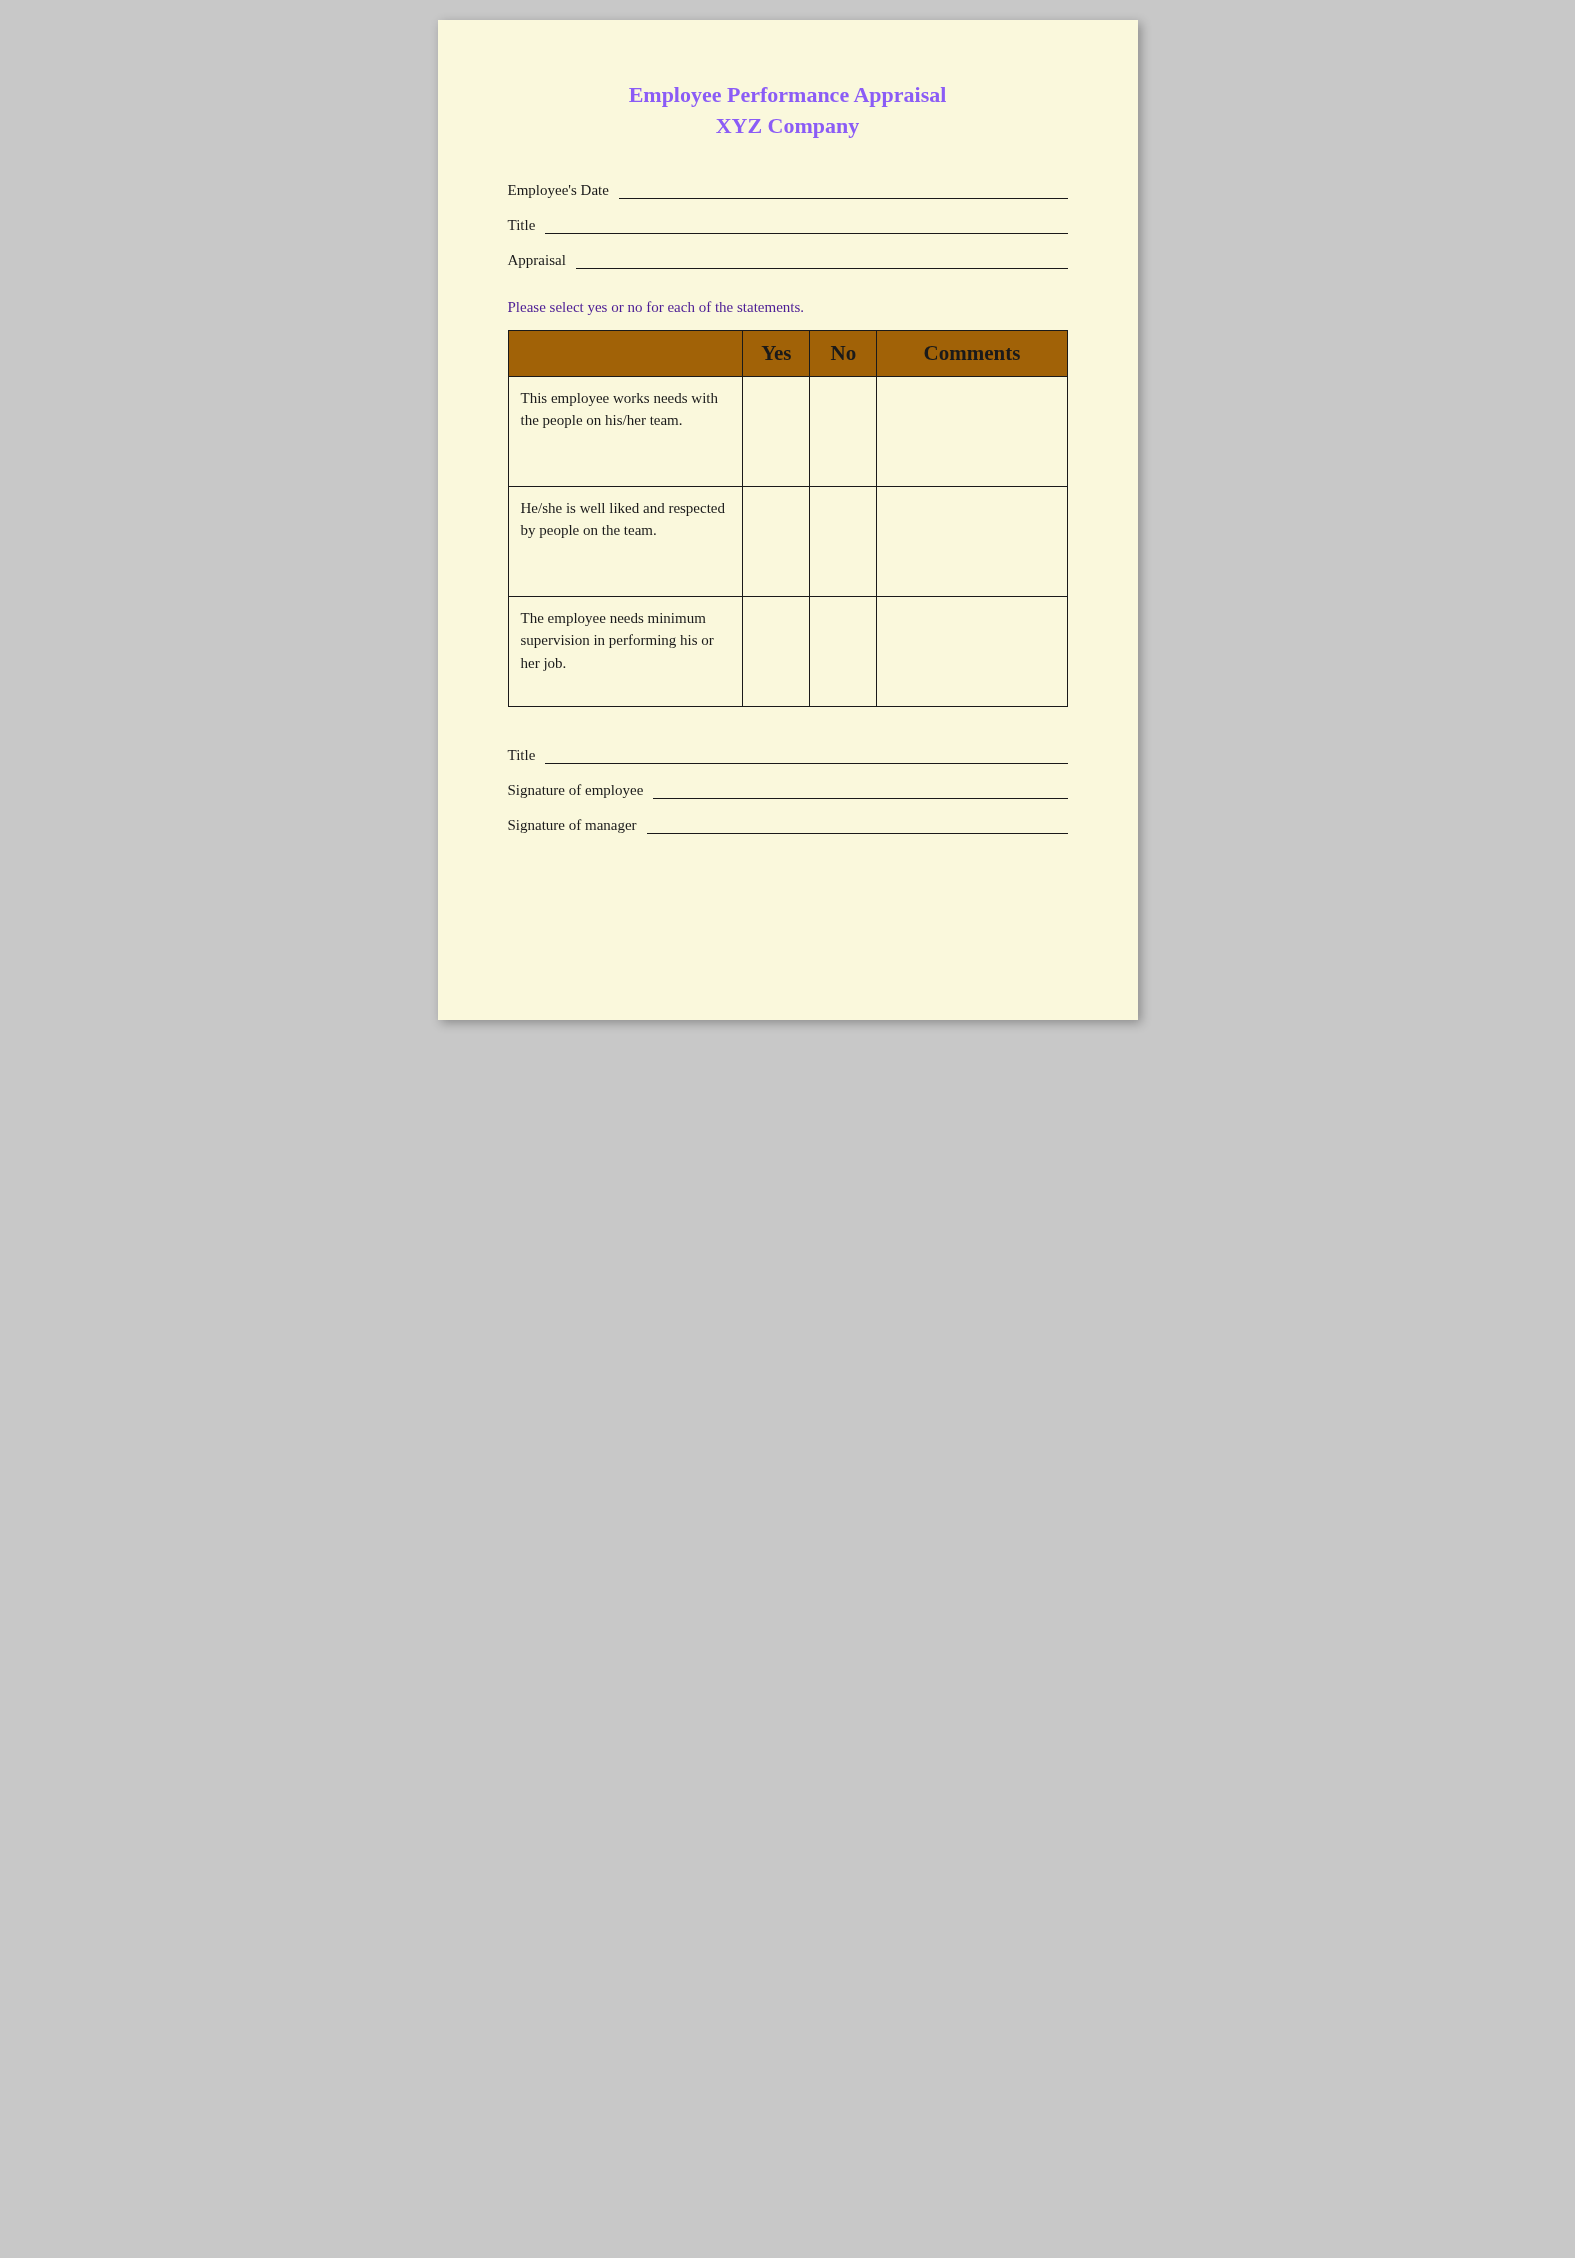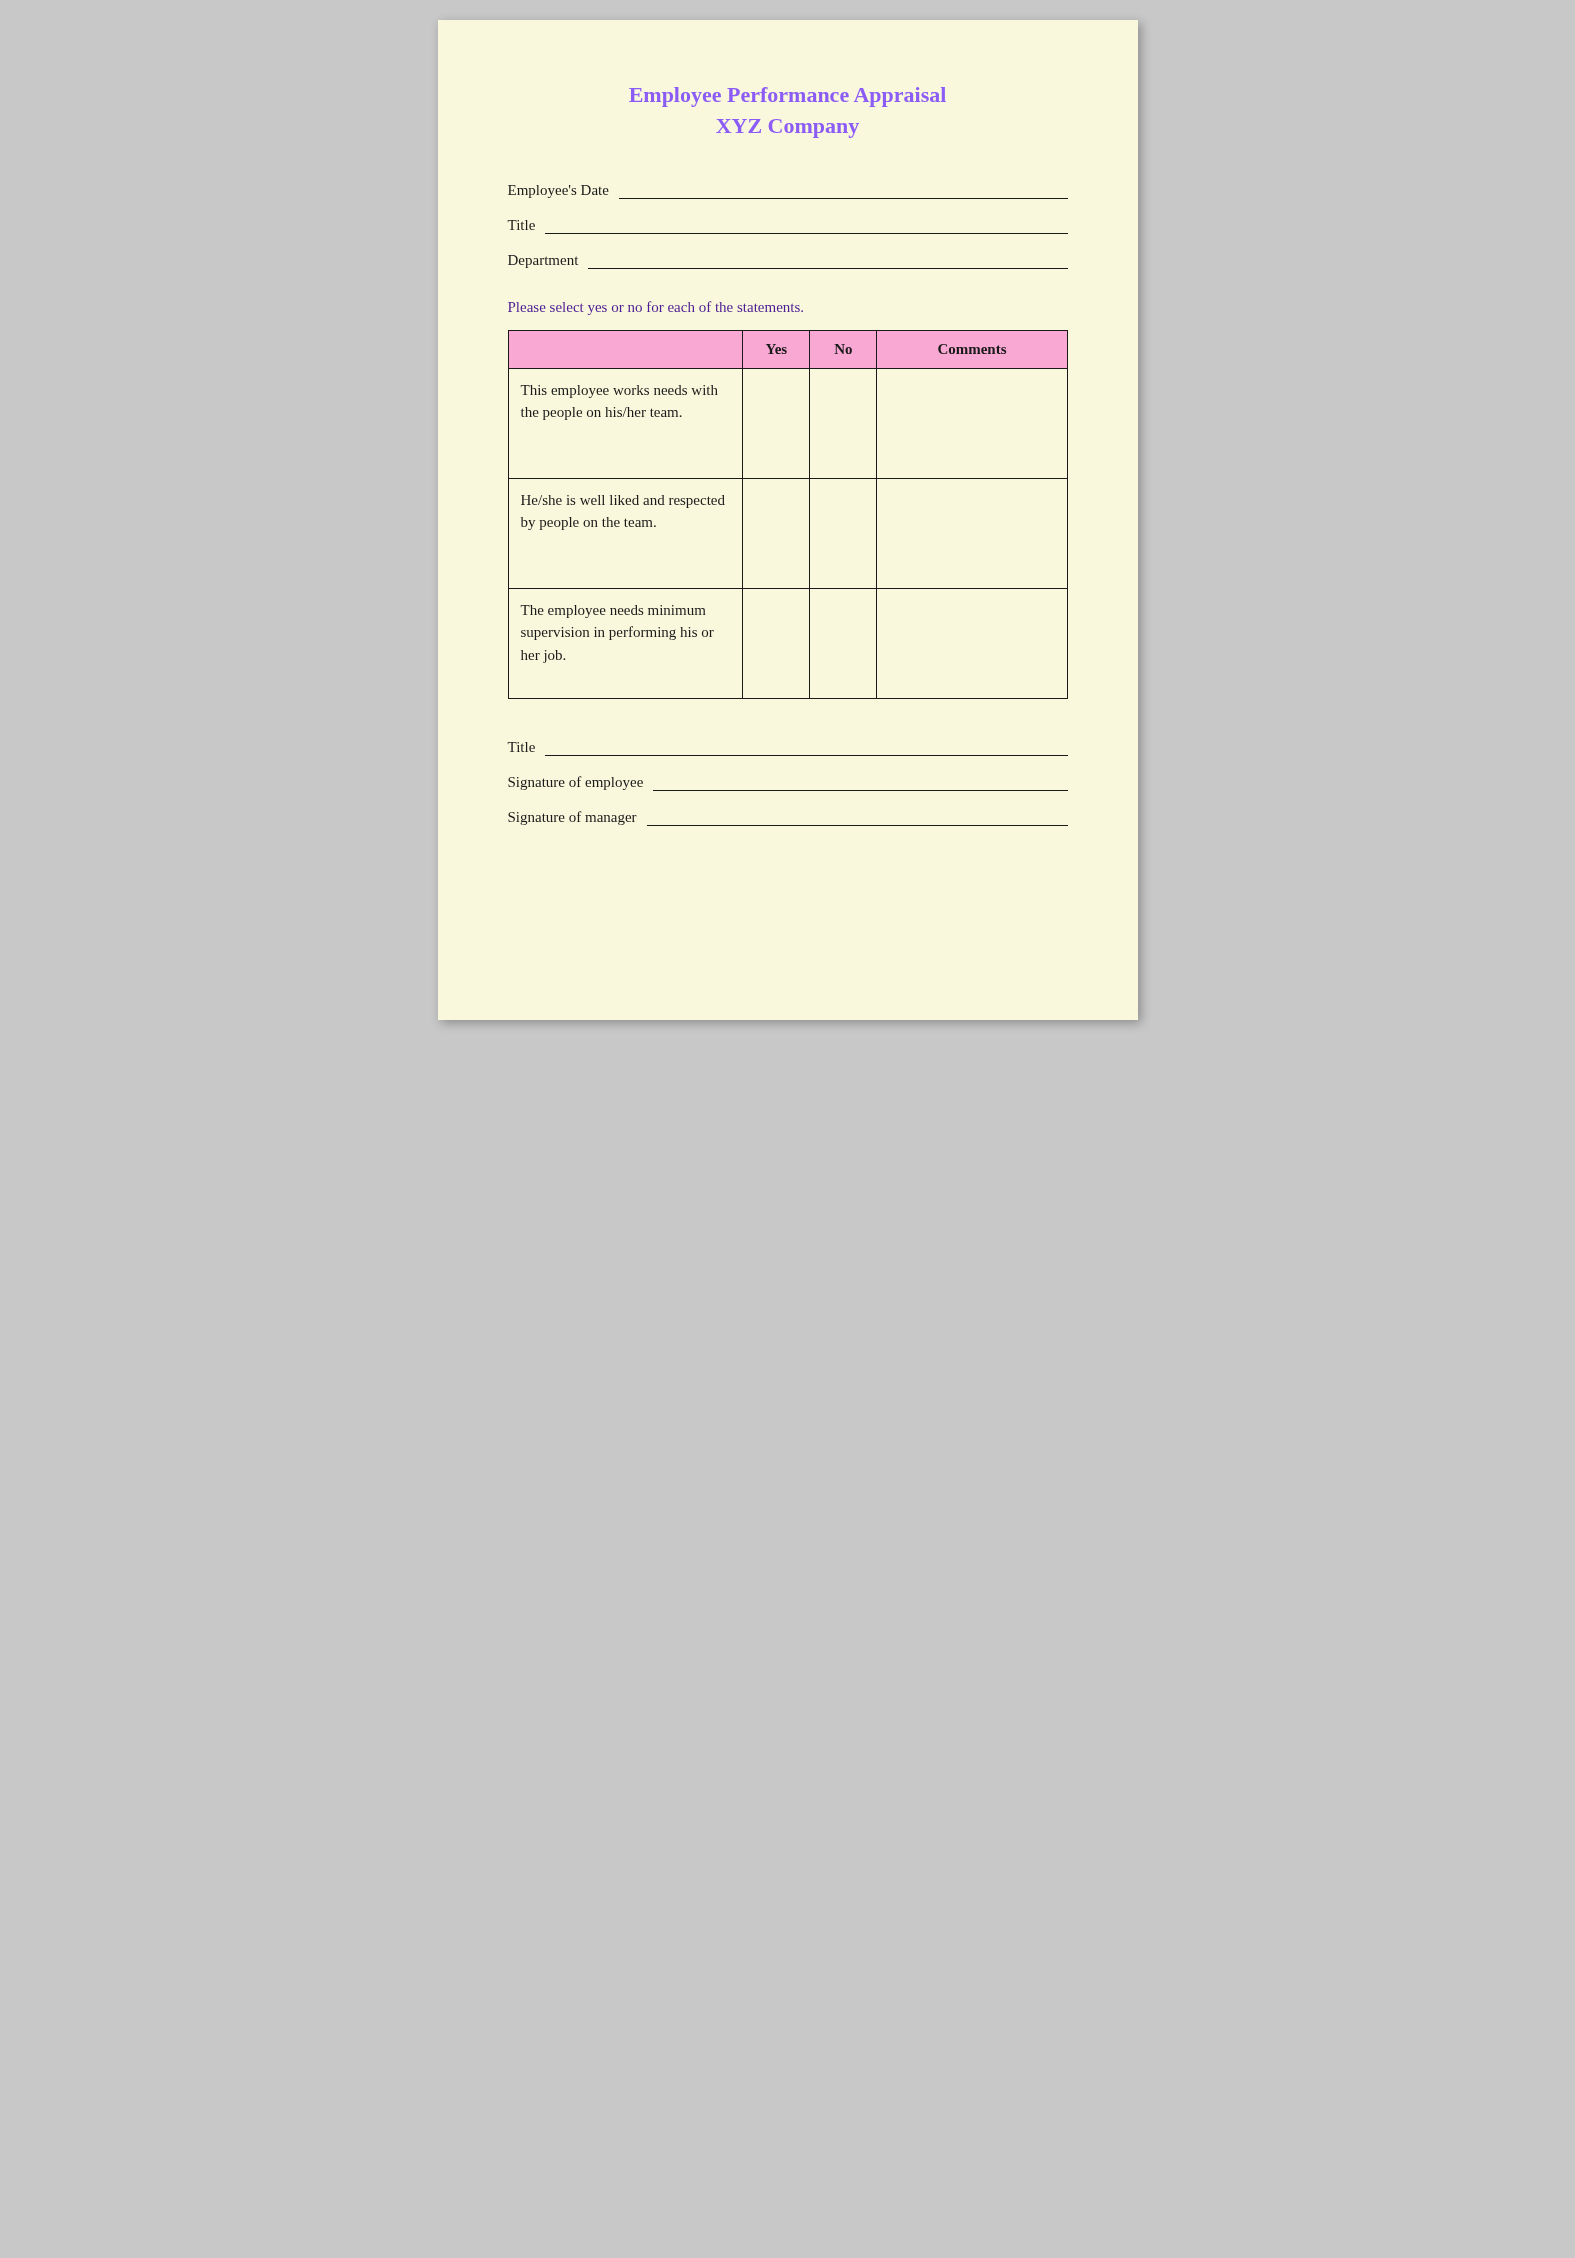--- a/index.html
+++ b/index.html
@@ -79,24 +79,24 @@
     .appraisal-table th,
     .appraisal-table td {
       border: 1.5px solid #1a1a1a;
       padding: 10px 12px;
       vertical-align: top;
       color: #1a1a1a;
     }
 
     .appraisal-table thead th {
       font-weight: bold;
-      font-size: 15px;
+      font-size: 21px;
       text-align: center;
       font-family: Georgia, 'Times New Roman', serif;
-      background-color: #f9a8d4;
+      background-color: #a16207;
     }
 
     .appraisal-table thead th:first-child {
       text-align: left;
     }
 
     .appraisal-table tbody td {
       font-size: 15px;
       font-family: Georgia, 'Times New Roman', serif;
     }
@@ -159,21 +159,21 @@
   <div class="fields-section">
     <div class="field-row">
       <span class="field-label">Employee's Date</span>
       <div class="field-line"></div>
     </div>
     <div class="field-row">
       <span class="field-label">Title</span>
       <div class="field-line"></div>
     </div>
     <div class="field-row">
-      <span class="field-label">Department</span>
+      <span class="field-label">Appraisal</span>
       <div class="field-line"></div>
     </div>
   </div>
 
   <p class="instruction">Please select yes or no for each of the statements.</p>
 
   <table class="appraisal-table">
     <thead>
       <tr>
         <th></th>

